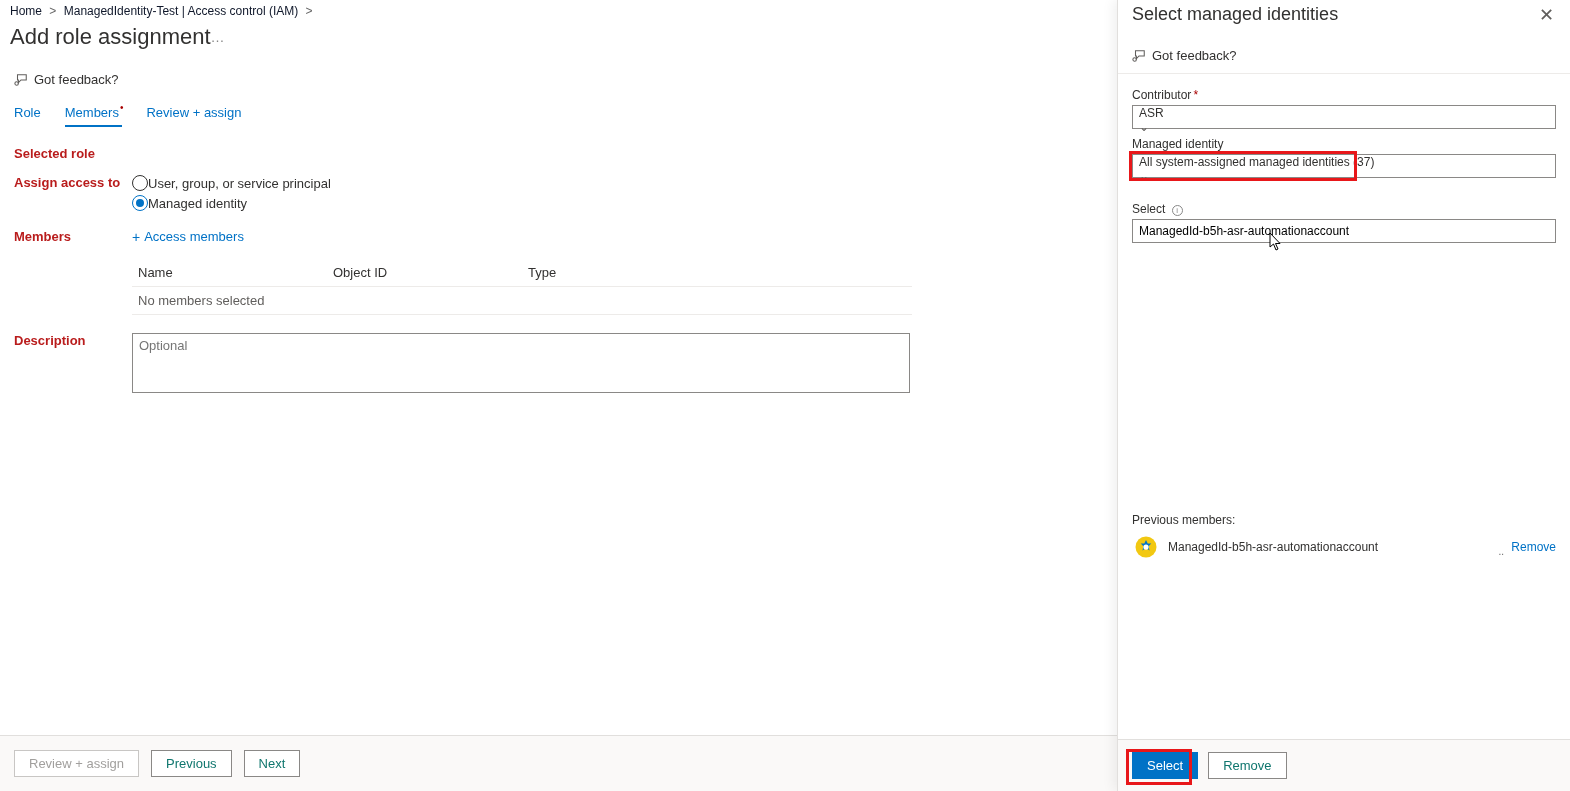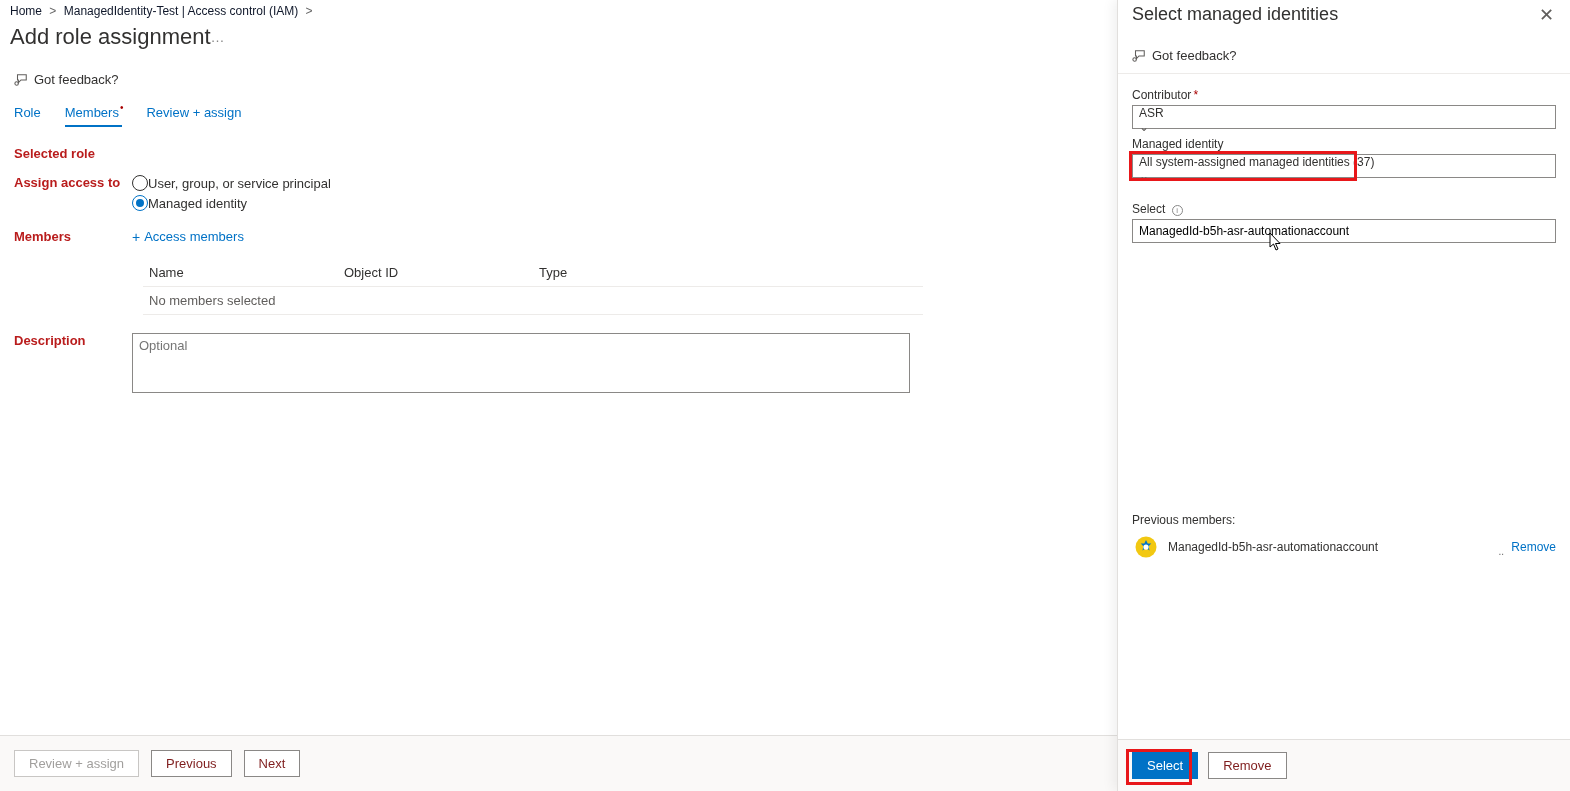--- a/index.html
+++ b/index.html
@@ -115,21 +115,21 @@
   content: ""; width: 8px; height: 8px; background: #0072c6; border-radius: 50%;
 }
 
 
 .select-members-link { color: #0072c6; cursor: pointer; display: inline-flex; align-items:center; gap:4px;}
 .plus { color:#0072c6; font-size:14px; line-height:1;}
 
 
 .members-table {
   margin-top: 14px;
-  margin-left: 11px;
+  margin-left: 0;
   width: 780px;
   border-bottom: 1px solid #edebe9;
 }
 .members-table .thead {
   display: flex;
   padding: 6px 6px;
   border-bottom: 1px solid #edebe9;
   color: #323130;
   font-weight: 400;
 }
@@ -162,21 +162,21 @@
   padding: 14px 14px;
   display: flex;
   gap: 12px;
 }
 .btn {
   border: 1px solid #8a8886;
   background: #fff;
   padding: 5px 14px;
   font-size: 13px;
   cursor: pointer;
-  color: #7f1d1d;
+  color: #0f766e;
   font-family: inherit;
 }
 .btn.disabled {
   color: #a19f9d;
   border-color: #c8c6c4;
   cursor: default;
 }
 
 
 .panel {

